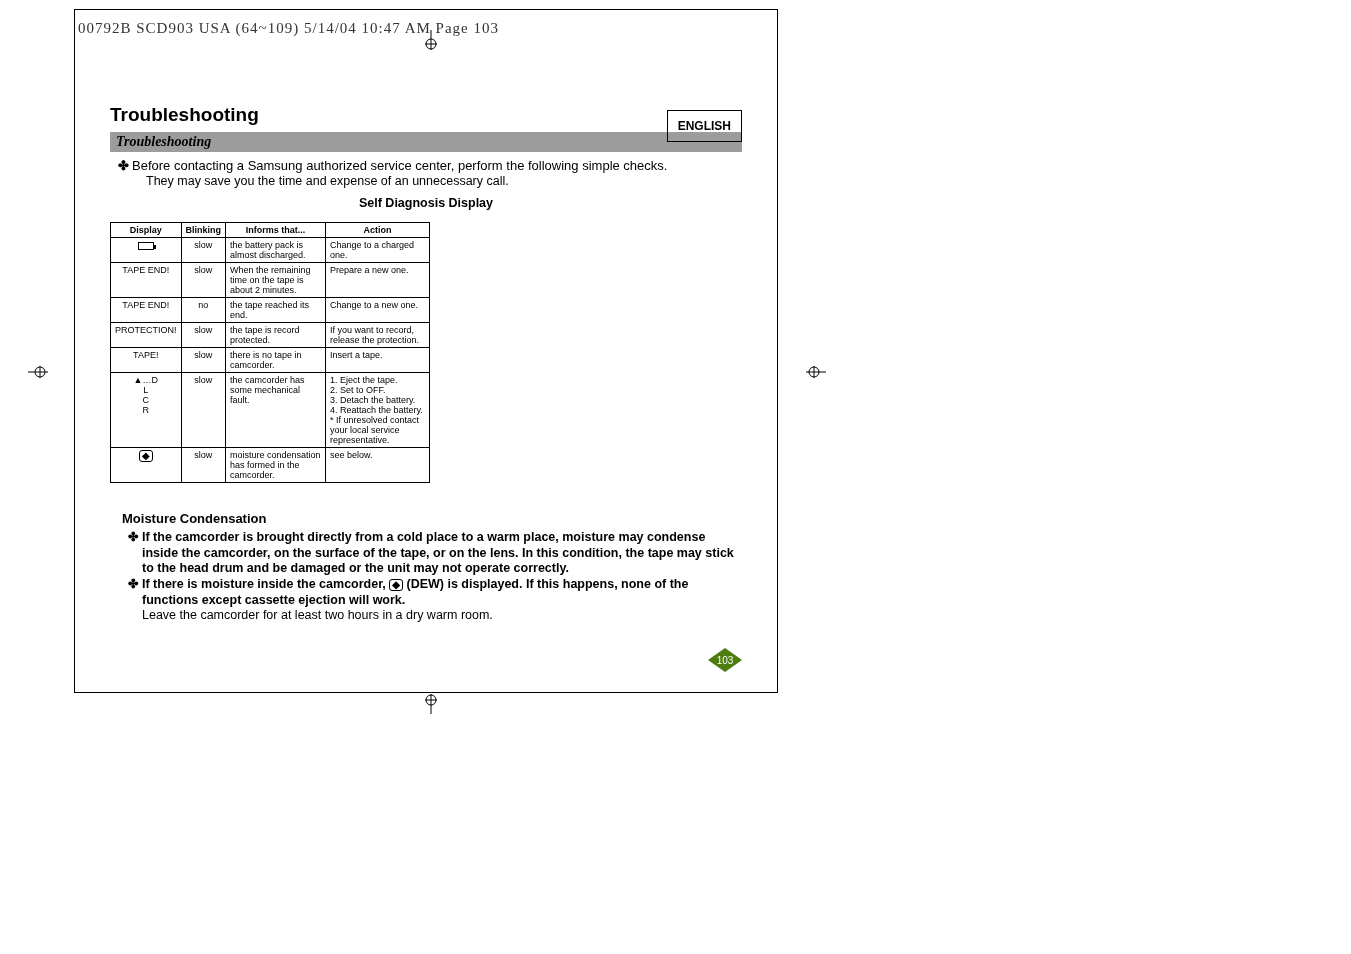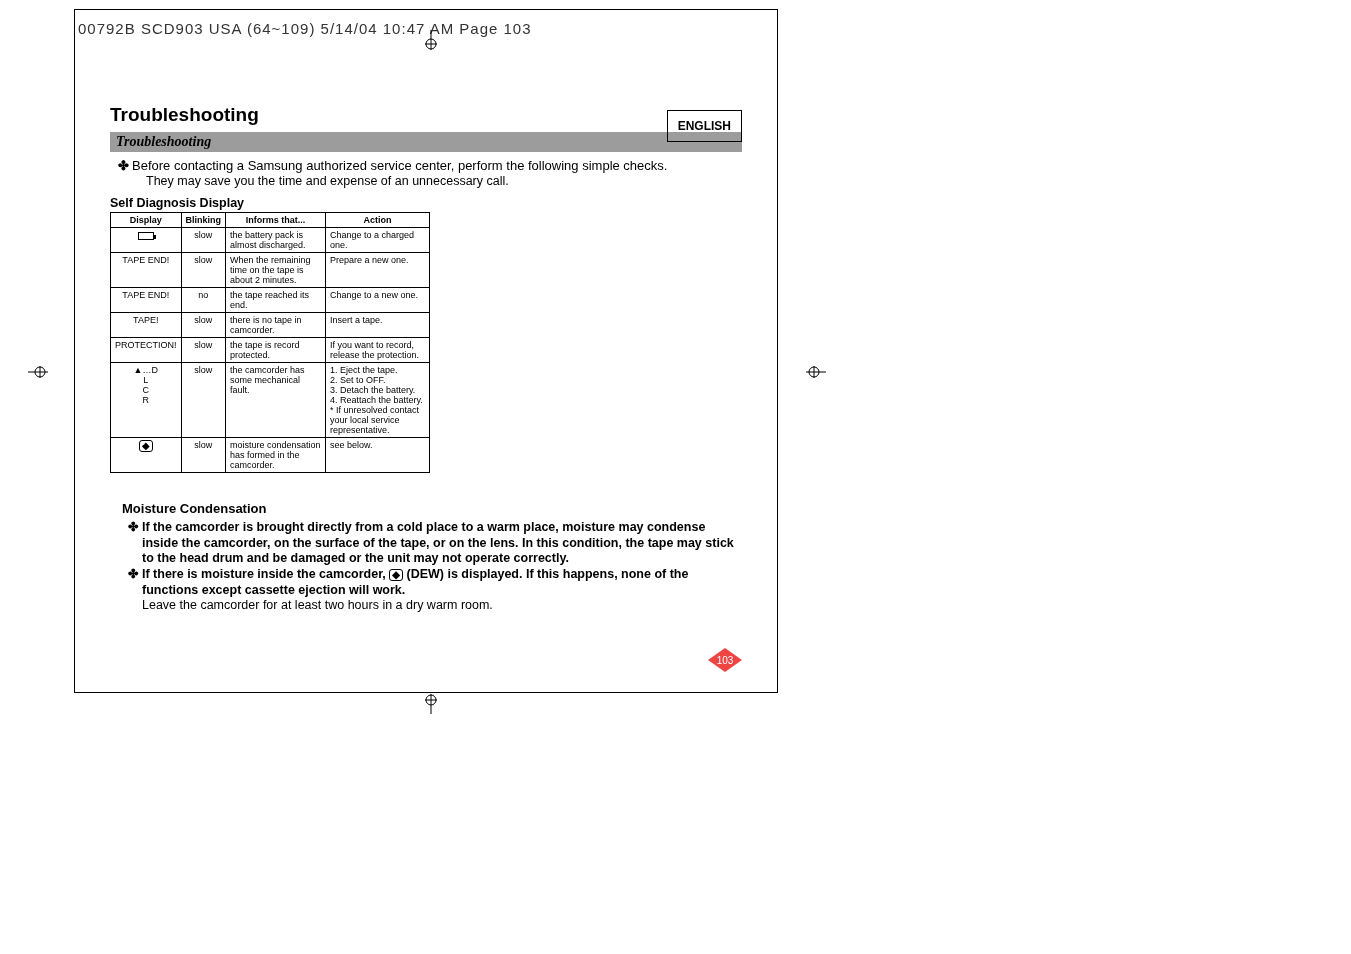--- a/index.html
+++ b/index.html
@@ -8,21 +8,21 @@
       background: #fff;
       width: 1351px;
       height: 954px;
       position: relative;
       color: #000;
     }
     .header-strip {
       position: absolute;
       top: 20px;
       left: 78px;
-      font-family: Liberation Sans, sans-serif;
+      font-family: Liberation Serif, serif;
       font-size: 15px;
       letter-spacing: 1px;
       color: #333;
     }
     .crop-top {
       position: absolute;
       top: 30px;
       left: 421px;
     }
     .crop-bottom {
@@ -85,21 +85,22 @@
       font-weight: bold;
     }
     .intro-follow {
       font-size: 12.5px;
       margin-left: 36px;
       margin-bottom: 8px;
     }
     .subhead {
       font-weight: bold;
       font-size: 12.5px;
-      margin-bottom: 2px;
+      margin-bottom: 12px;
+      text-align: center;
     }
     table.diag {
       border-collapse: collapse;
       font-size: 9px;
       width: 320px;
       margin-bottom: 28px;
       padding-left: 32px;
     }
     table.diag th, table.diag td {
       border: 1px solid #000;
@@ -130,21 +131,21 @@
     }
     .moist-body .b { width: 14px; flex-shrink: 0; font-weight: bold; }
     .moist-body .t { flex: 1; font-weight: bold; }
     .moist-body .cont { margin-left: 14px; line-height: 1.25; }
     .page-num-badge {
       position: absolute;
       right: 35px;
       bottom: 20px;
       width: 34px;
       height: 24px;
-      background: #ef4444;
+      background: #4d7c0f;
       color: #fff;
       font-size: 10px;
       display: flex;
       align-items: center;
       justify-content: center;
       clip-path: polygon(50% 0%, 100% 50%, 50% 100%, 0% 50%);
     }
     .dew-icon {
       display: inline-block;
       border: 1px solid #000;
@@ -247,30 +248,30 @@
         <td>When the remaining time on the tape is about 2 minutes.</td>
         <td>Prepare a new one.</td>
       </tr>
       <tr>
         <td class="center">TAPE END!</td>
         <td class="center">no</td>
         <td>the tape reached its end.</td>
         <td>Change to a new one.</td>
       </tr>
       <tr>
+        <td class="center">PROTECTION!</td>
+        <td class="center">slow</td>
+        <td>the tape is record protected.</td>
+        <td>If you want to record, release the protection.</td>
+      </tr>
+      <tr>
         <td class="center">TAPE!</td>
         <td class="center">slow</td>
         <td>there is no tape in camcorder.</td>
         <td>Insert a tape.</td>
-      </tr>
-      <tr>
-        <td class="center">PROTECTION!</td>
-        <td class="center">slow</td>
-        <td>the tape is record protected.</td>
-        <td>If you want to record, release the protection.</td>
       </tr>
       <tr>
         <td class="center" style="white-space:pre;">▲…D
 L
 C
 R</td>
         <td class="center">slow</td>
         <td>the camcorder has some mechanical fault.</td>
         <td style="white-space:pre-line;">1. Eject the tape.
 2. Set to OFF.

